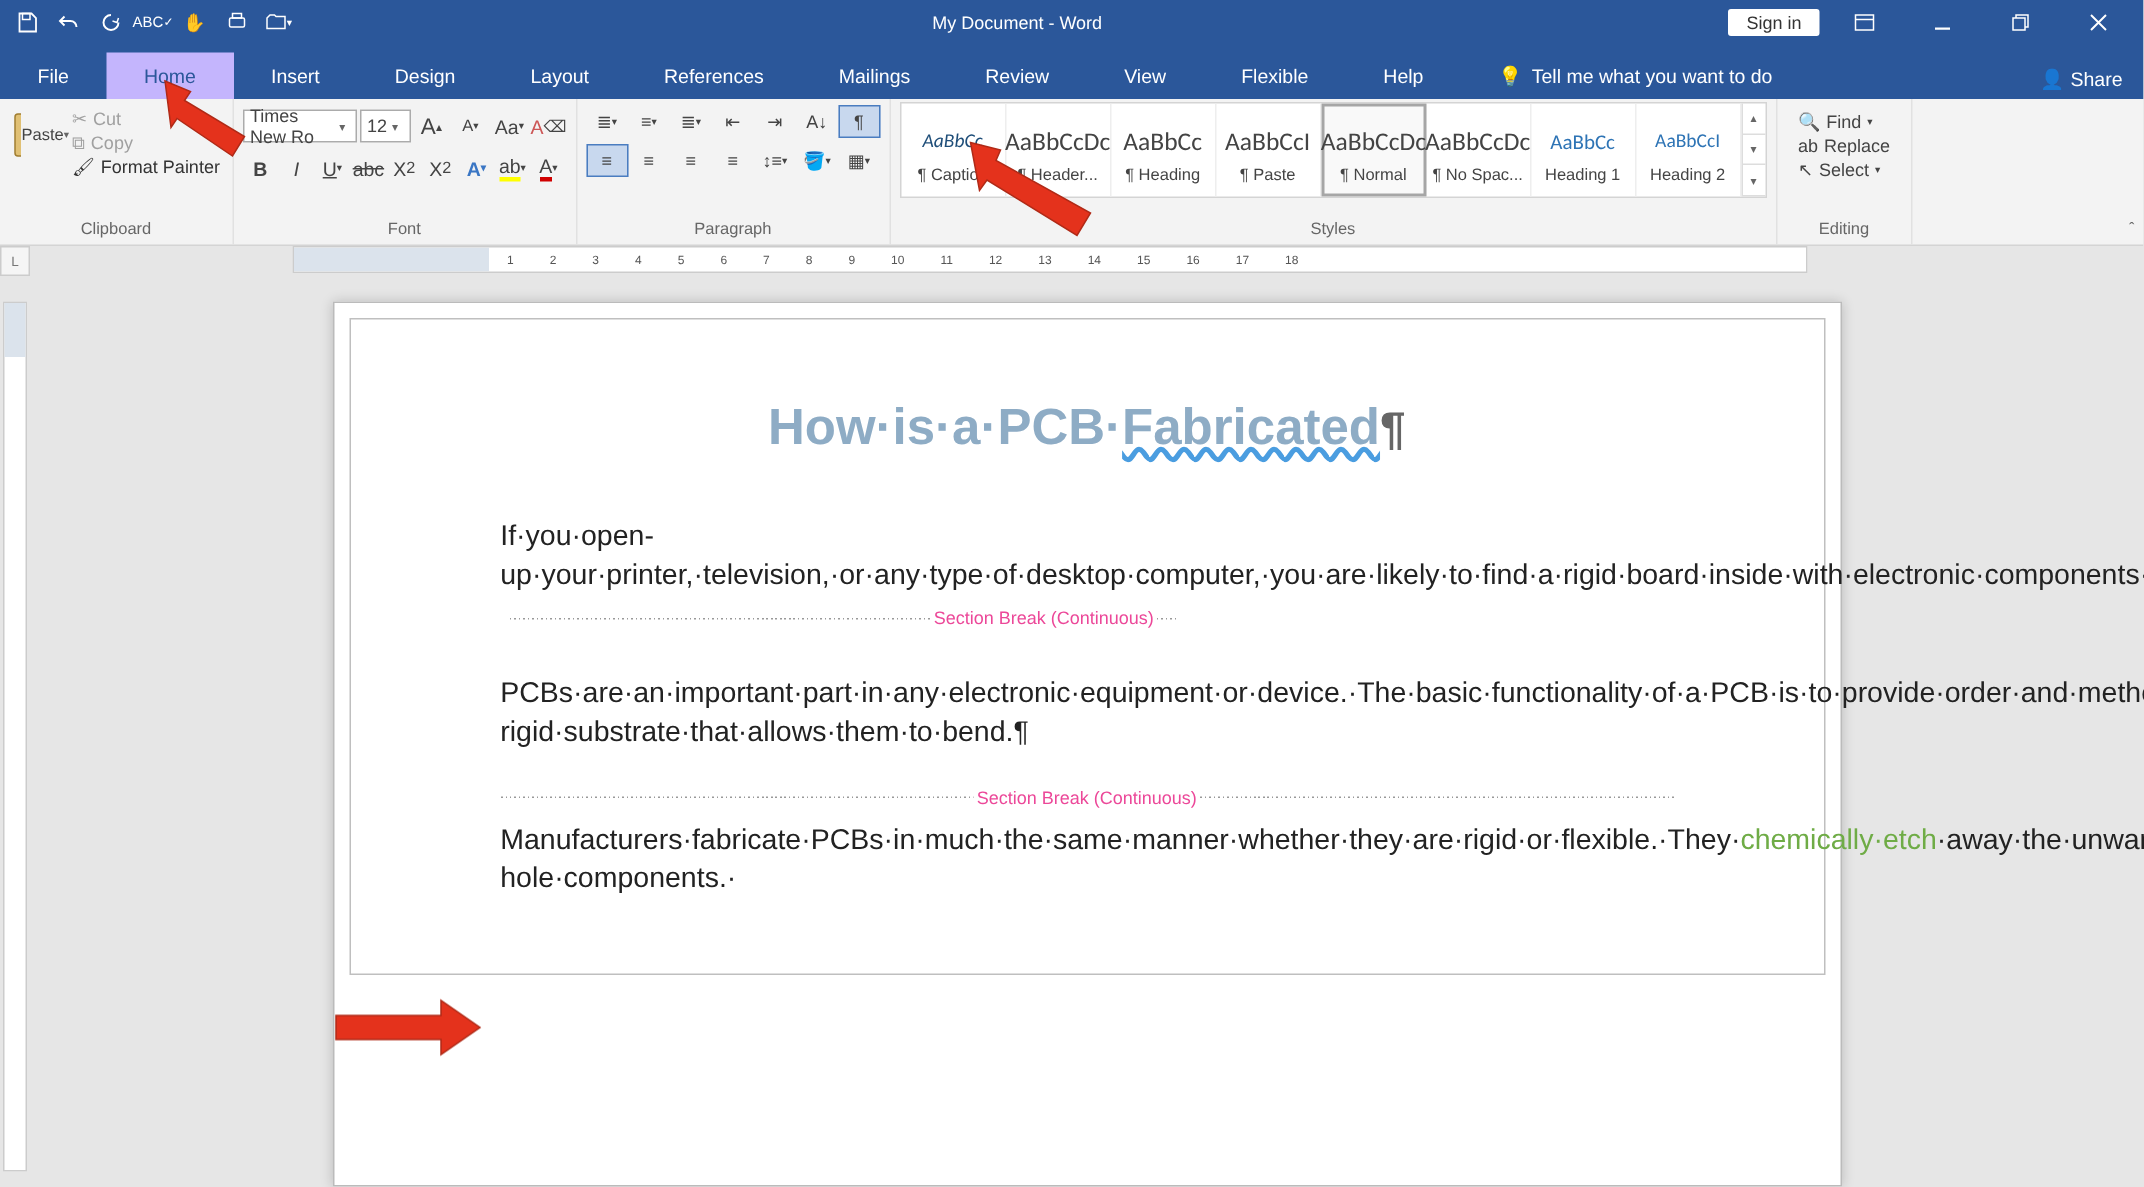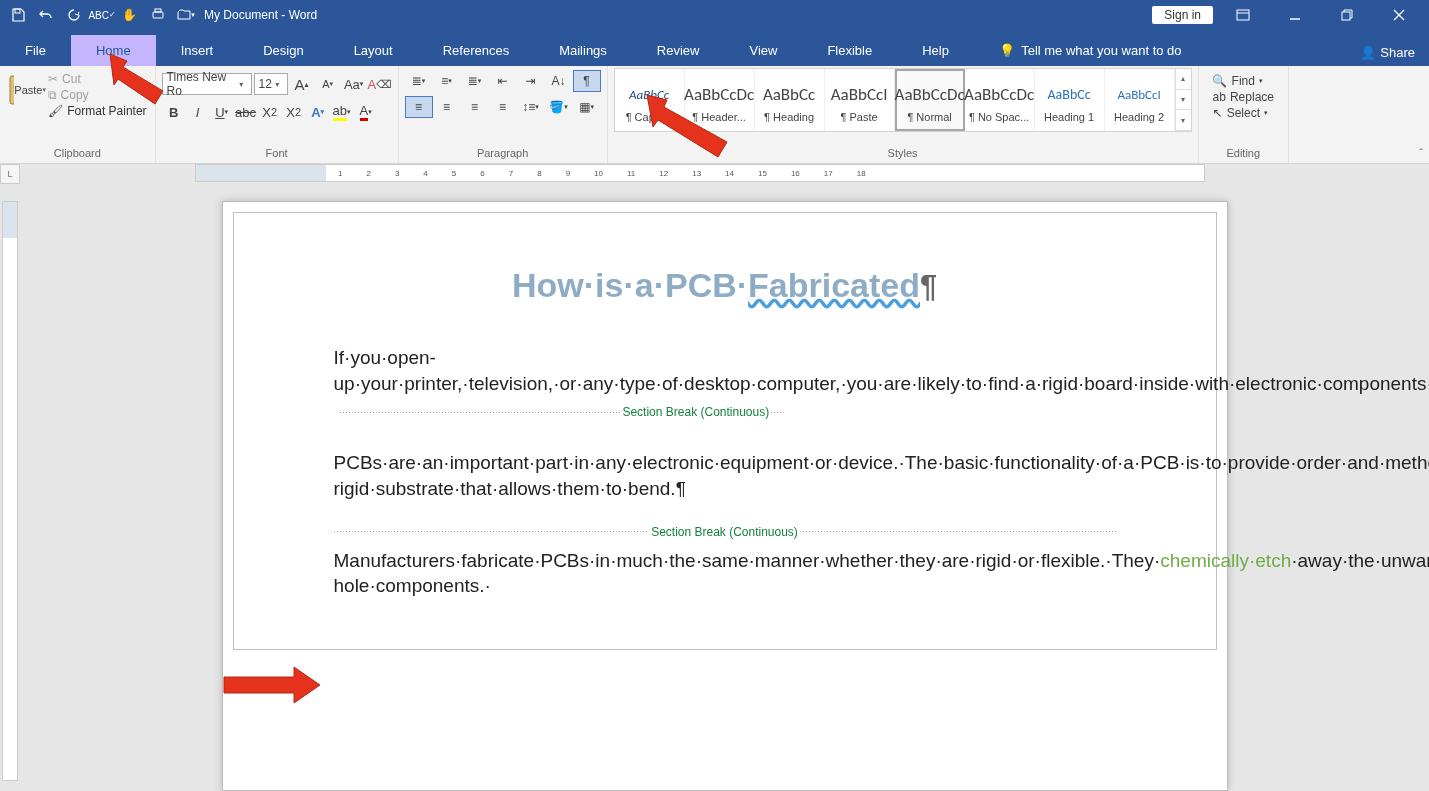--- a/index.html
+++ b/index.html
@@ -1,21 +1,21 @@
 <!DOCTYPE html>
 <html><head>
 <meta charset="utf-8">
 <style>
 * { margin: 0; padding: 0; box-sizing: border-box; font-family: 'Segoe UI', Tahoma, sans-serif; }
 body { background: #e6e6e6; width: 1429px; height: 791px; overflow: hidden; }
 
 .titlebar { background: #2b579a; height: 30px; display: flex; align-items: center; color: white; font-size: 12px; }
 .qat { display: flex; gap: 4px; padding: 0 6px; align-items: center; }
 .qat-btn { width: 24px; height: 24px; display: flex; align-items: center; justify-content: center; cursor: pointer; }
-.title-center { flex: 1; text-align: left; }
+.title-center { flex: 1; text-align: center; }
 .title-right { display: flex; align-items: center; gap: 8px; padding-right: 8px; }
 .signin-btn { background: white; color: #333; padding: 2px 12px; font-size: 12px; border-radius: 2px; }
 .win-btn { width: 44px; height: 30px; display: flex; align-items: center; justify-content: center; cursor: pointer; }
 
 .menubar { background: #2b579a; height: 36px; display: flex; align-items: flex-end; color: white; font-size: 13px; }
 .tab { padding: 8px 25px; cursor: pointer; }
 .tab.active { background: #c4b5fd; color: #2b579a; }
 .menubar-right { margin-left: auto; display: flex; align-items: center; padding-right: 14px; padding-bottom: 6px; gap: 4px; }
 
 .ribbon { background: #f3f3f3; height: 98px; display: flex; border-bottom: 1px solid #d4d4d4; font-size: 11px; color: #444; position: relative; }
@@ -23,21 +23,21 @@
 .group-body { flex: 1; display: flex; align-items: flex-start; }
 .group-label { text-align: center; font-size: 11px; color: #666; padding-bottom: 4px; position: relative; }
 
 .paste-big { display: flex; flex-direction: row; align-items: center; width: 40px; padding-top: 4px; }
 .clip-items { display: flex; flex-direction: column; gap: 2px; padding: 4px 2px; font-size: 12px; }
 .clip-item { display: flex; align-items: center; gap: 4px; color: #a0a0a0; }
 .clip-item.enabled { color: #333; }
 
 .font-row { display: flex; align-items: center; gap: 2px; }
 .font-box { border: 1px solid #ababab; background: white; height: 22px; display: flex; align-items: center; padding: 0 4px; font-size: 12px; }
-.font-name { width: 90px; }
+.font-name { width: 76px; }
 .font-size { width: 34px; }
 .dd-arrow { width: 12px; display: flex; justify-content: center; color: #666; font-size: 8px; }
 .btn-row { display: flex; gap: 0; margin-top: 4px; }
 .rbtn { width: 24px; height: 24px; display: flex; align-items: center; justify-content: center; cursor: pointer; font-size: 13px; }
 
 .para-cols { display: flex; flex-direction: column; gap: 4px; padding-top: 2px; }
 .para-row { display: flex; }
 .para-btn { width: 28px; height: 22px; display: flex; align-items: center; justify-content: center; cursor: pointer; font-size: 12px; border: 1px solid transparent; }
 .para-btn.toggled { background: #c8d8ee; border: 1px solid #4a7dc0; }
 
@@ -69,21 +69,21 @@
 .v-ruler-margin { background: #dbe3ec; width: 100%; }
 
 .page-wrap { flex: 1; display: flex; justify-content: center; padding-top: 17px; }
 .page { width: 1006px; background: white; box-shadow: 0 0 8px rgba(0,0,0,.2); border: 1px solid #bbb; padding: 10px; }
 .page-inner { border: 1px solid #bfbfbf; padding: 50px 100px; font-family: 'Times New Roman', serif; font-size: 19px; color: #222; line-height: 1.35; }
 .doc-title { text-align: center; font-family: Calibri, sans-serif; font-size: 34px; color: #8eacc5; font-weight: 700; margin-bottom: 36px; }
 .wavy { text-decoration: underline; text-decoration-style: wavy; text-decoration-color: #4a9de0; }
 .para { margin-bottom: 22px; }
 .pilcrow { font-size: .9em; color: #666; }
 .link-green { color: #6fac46; }
-.section-break { display: flex; align-items: center; font-size: 12px; color: #15803d; font-family: 'Segoe UI', sans-serif; margin: 8px 0; }
+.section-break { display: flex; align-items: center; font-size: 12px; color: #ec4899; font-family: 'Segoe UI', sans-serif; margin: 8px 0; }
 .section-break .line { flex: 1; height: 1px; background: repeating-linear-gradient(90deg, #999 0 1px, transparent 1px 3px); }
 .section-break .lbl { padding: 0 2px; }
 .sb-inline { display: inline-flex; width: 57%; vertical-align: middle; margin-left: 6px; }
 
 .arrow { position: absolute; z-index: 50; }
 .arrow svg path { fill:#e4321c; stroke:#b02a17; stroke-width:1; }
 </style>
 </head>
 <body>
 

